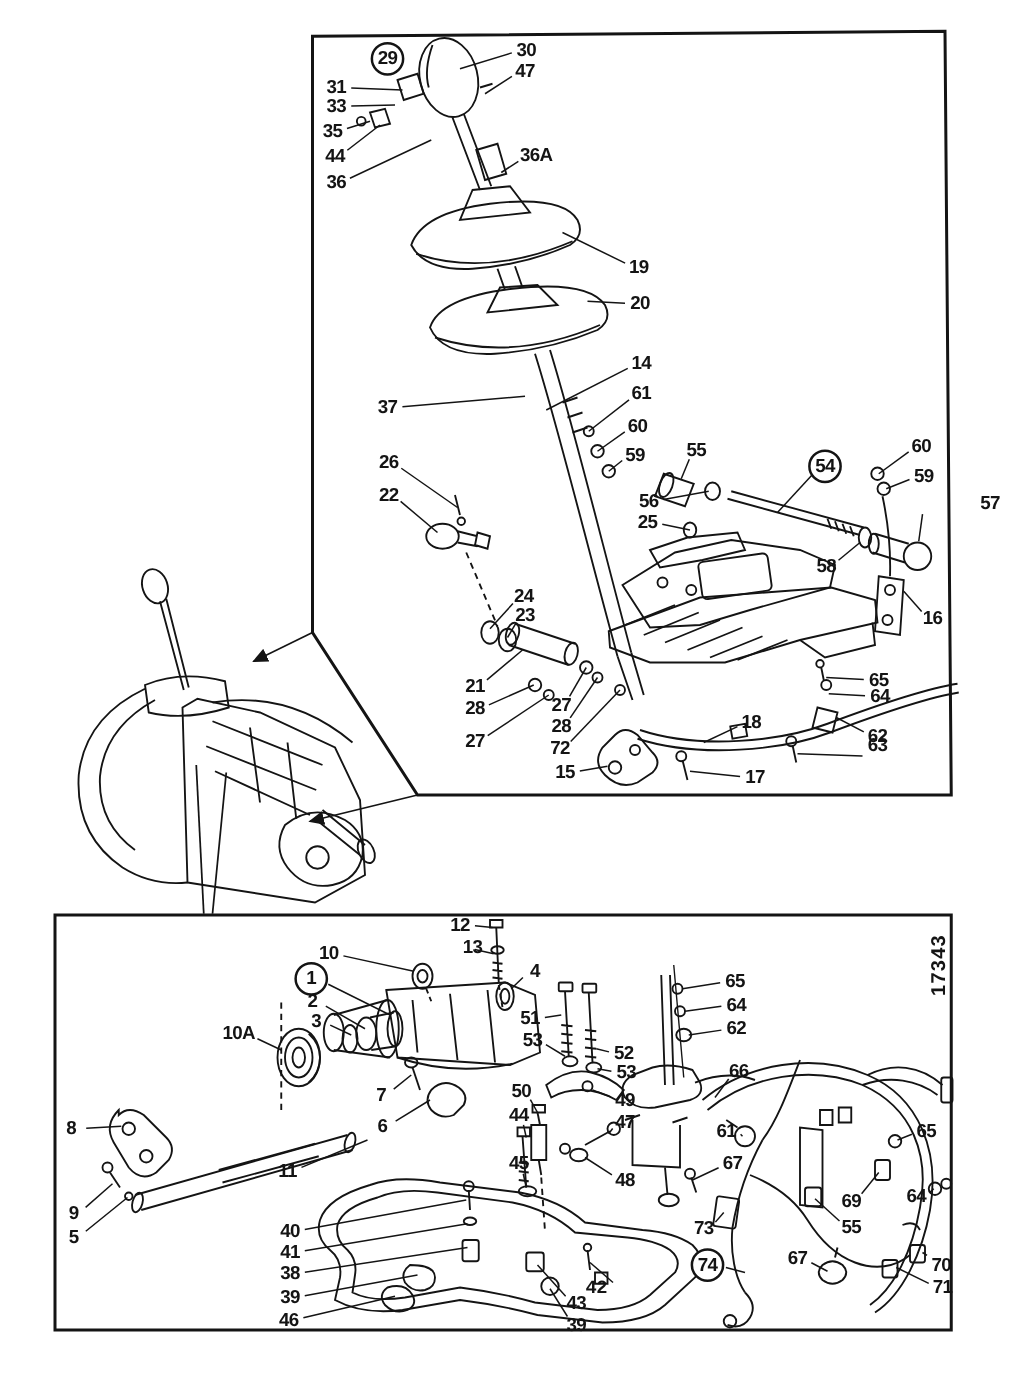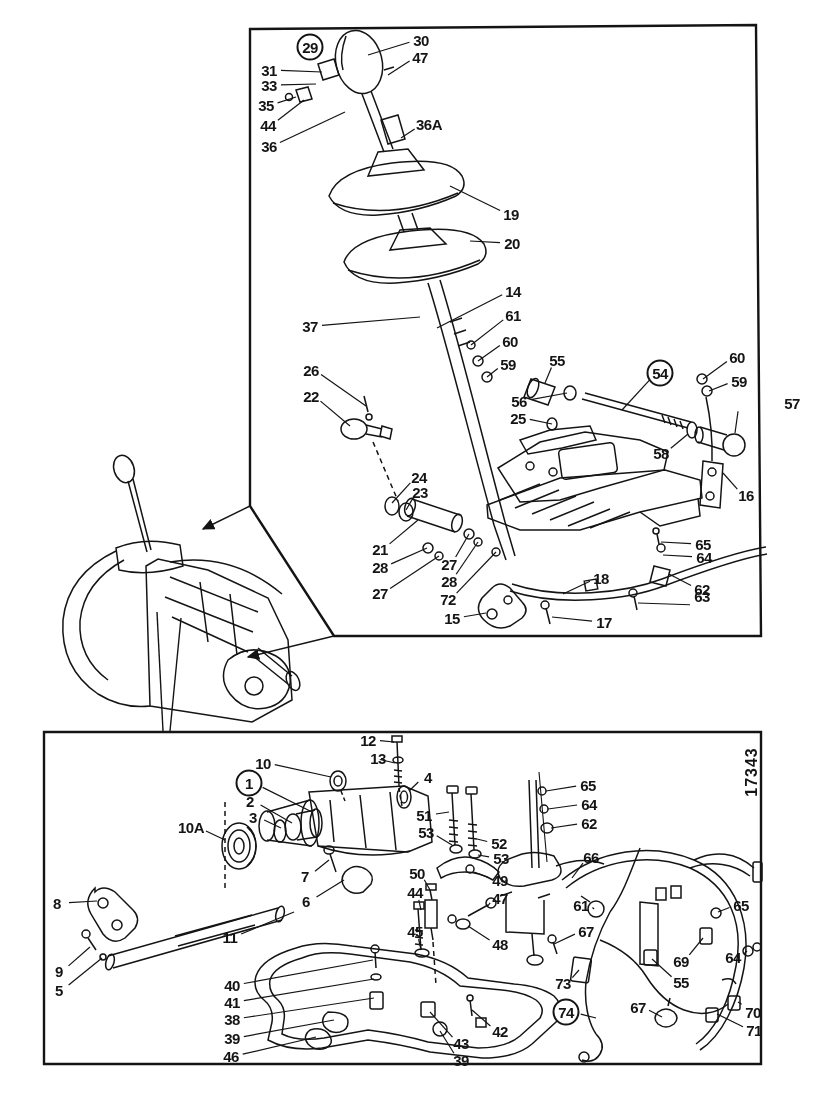--- a/index.html
+++ b/index.html
@@ -398,21 +398,21 @@
       <div class="part-label" style="left: 415px; top: 931px;">45</div>
       <div class="part-label" style="left: 500px; top: 944px;">48</div>
       <div class="part-label" style="left: 230px; top: 937px;">11</div>
       <div class="part-label" style="left: 59px; top: 971px;">9</div>
       <div class="part-label" style="left: 59px; top: 990px;">5</div>
       <div class="part-label" style="left: 232px; top: 985px;">40</div>
       <div class="part-label" style="left: 232px; top: 1002px;">41</div>
       <div class="part-label" style="left: 232px; top: 1019px;">38</div>
       <div class="part-label" style="left: 232px; top: 1038px;">39</div>
       <div class="part-label" style="left: 231px; top: 1056px;">46</div>
-      <div class="part-label" style="left: 500px; top: 1031px;">42</div>
+      <div class="part-label" style="left: 477px; top: 1031px; font-family: Liberation Mono, monospace;">42</div>
       <div class="part-label" style="left: 461px; top: 1043px;">43</div>
       <div class="part-label" style="left: 461px; top: 1060px;">39</div>
       <div class="part-label" style="left: 588px; top: 785px;">65</div>
       <div class="part-label" style="left: 589px; top: 804px;">64</div>
       <div class="part-label" style="left: 589px; top: 823px;">62</div>
       <div class="part-label" style="left: 591px; top: 857px;">66</div>
       <div class="part-label" style="left: 581px; top: 905px;">61</div>
       <div class="part-label" style="left: 586px; top: 931px;">67</div>
       <div class="part-label" style="left: 563px; top: 983px;">73</div>
       <div class="part-label circled" style="left: 566px; top: 1012px;">74</div>

